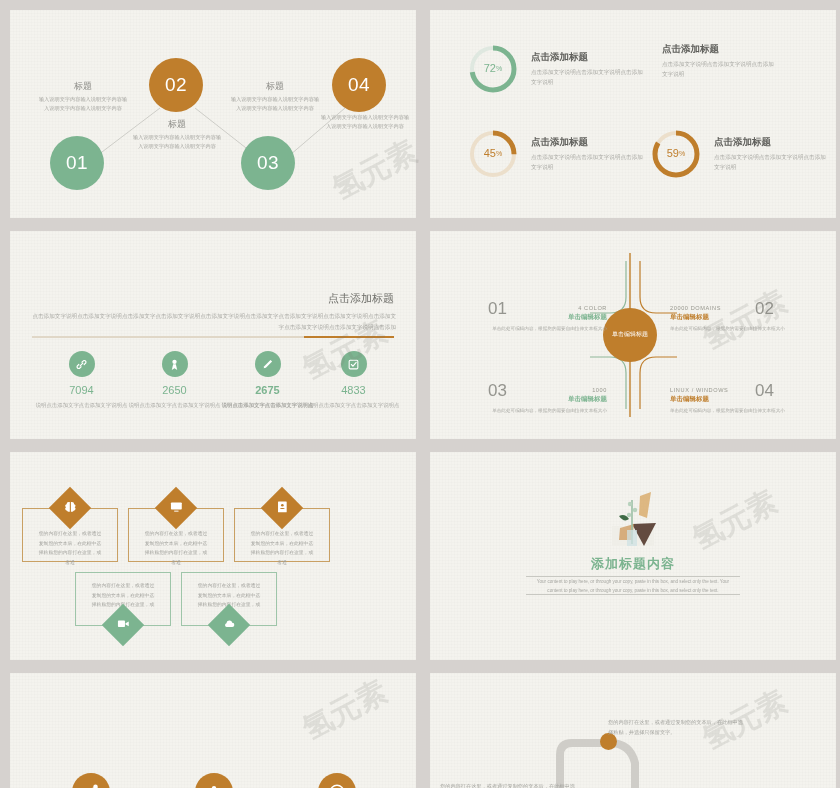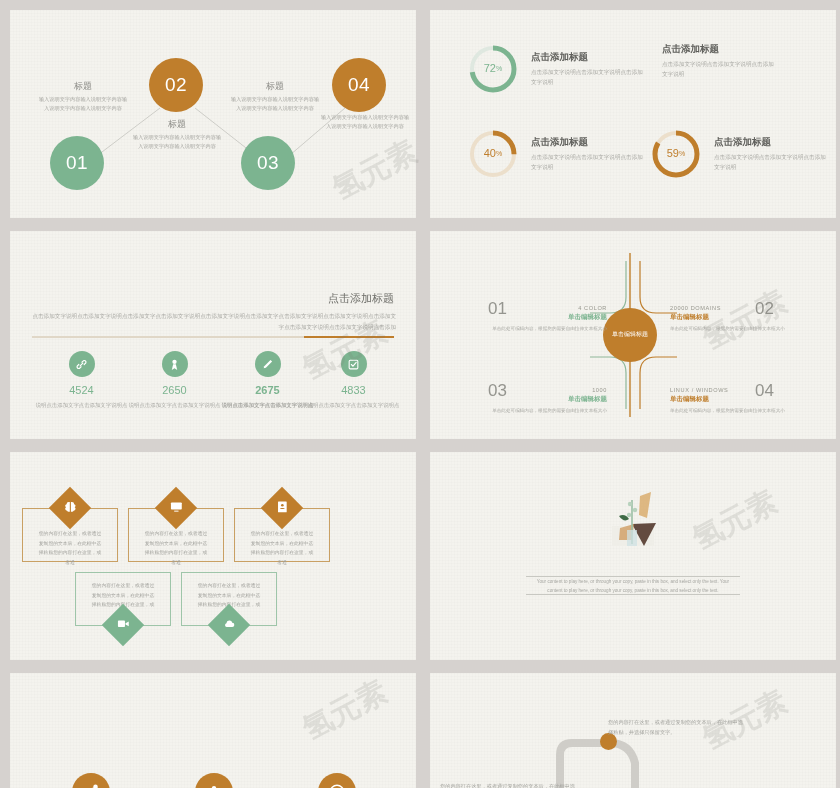--- a/index.html
+++ b/index.html
@@ -206,21 +206,21 @@
       </div>
     </div>
 
     <div class="cell r2a">
       <div class="donut">
         <svg width="52" height="52" viewBox="0 0 52 52">
           <circle cx="26" cy="26" r="21" fill="none" stroke="#ecdfcb" stroke-width="4"></circle>
           <circle cx="26" cy="26" r="21" fill="none" stroke="#bf7e2c" stroke-width="5" stroke-linecap="butt" stroke-dasharray="33 132" transform="rotate(-90 26 26)"></circle>
         </svg>
         <div class="dv orange">
-          <b>40</b>
+          <b>45</b>
           <i>%</i>
         </div>
       </div>
       <div class="txt">
         <h4>点击添加标题</h4>
         <p>点击添加文字说明点击添加文字说明点击添加文字说明</p>
       </div>
     </div>
 
     <div class="cell r2b">
@@ -249,21 +249,21 @@
       </div>
 
     <div class="stat p1">
       <div class="ico">
         <svg width="13" height="13" viewBox="0 0 24 24" fill="none" stroke="#fff" stroke-width="2.2" stroke-linecap="round">
           <path d="M9.5 14.5l5-5"></path>
             <path d="M7 12l-2 2a3 3 0 104.2 4.2l2-2"></path>
             <path d="M17 12l2-2a3 3 0 10-4.2-4.2l-2 2"></path>
         </svg>
       </div>
-      <div class="num">4524</div>
+      <div class="num">7094</div>
       <div class="dsc">说明点击添加文字点击添加文字说明点</div>
     </div>
 
     <div class="stat p2">
       <div class="ico">
         <svg width="13" height="13" viewBox="0 0 24 24" fill="#fff">
           <circle cx="12" cy="7" r="4"></circle>
             <path d="M9.5 11.5L7 22l5-3 5 3-2.5-10.5z"></path>
         </svg>
       </div>
@@ -397,20 +397,21 @@
         <path d="M38 46 L62 45 L50 68 Z" fill="#4a2e22" opacity=".85"></path>
         <path d="M26 50 L40 46 L38 62 L25 62 Z" fill="#cf9c62" opacity=".8"></path>
         <path d="M25 38 Q31 35 35 41 Q30 45 25 38 Z" fill="#3f6b46"></path>
         <path d="M38 22 V66" stroke="#9bbfa5" stroke-width="1.6" fill="none"></path>
         <circle cx="36" cy="26" r="2.2" fill="#b8d2bd"></circle>
         <circle cx="41" cy="32" r="2.2" fill="#b8d2bd"></circle>
         <circle cx="35" cy="37" r="2.2" fill="#b8d2bd"></circle>
         <path d="M33 52 h10 v16 h-10 z" fill="#cfe2e4" opacity=".75"></path>
       </svg>
     </div>
+    <h3>添加标题内容</h3>
     <div class="hr hr1"></div>
     <div class="sub">Your content to play here, or through your copy, paste in this box, and select only the text. Your content to play here, or through your copy, paste in this box, and select only the text.</div>
     <div class="hr hr2"></div>
   </div>
 
   <div class="slide s7">
     <div class="ic i1">
       <svg width="18" height="18" viewBox="0 0 24 24" fill="#fff">
         <circle cx="18" cy="5" r="3"></circle>
           <circle cx="6" cy="12" r="3"></circle>

